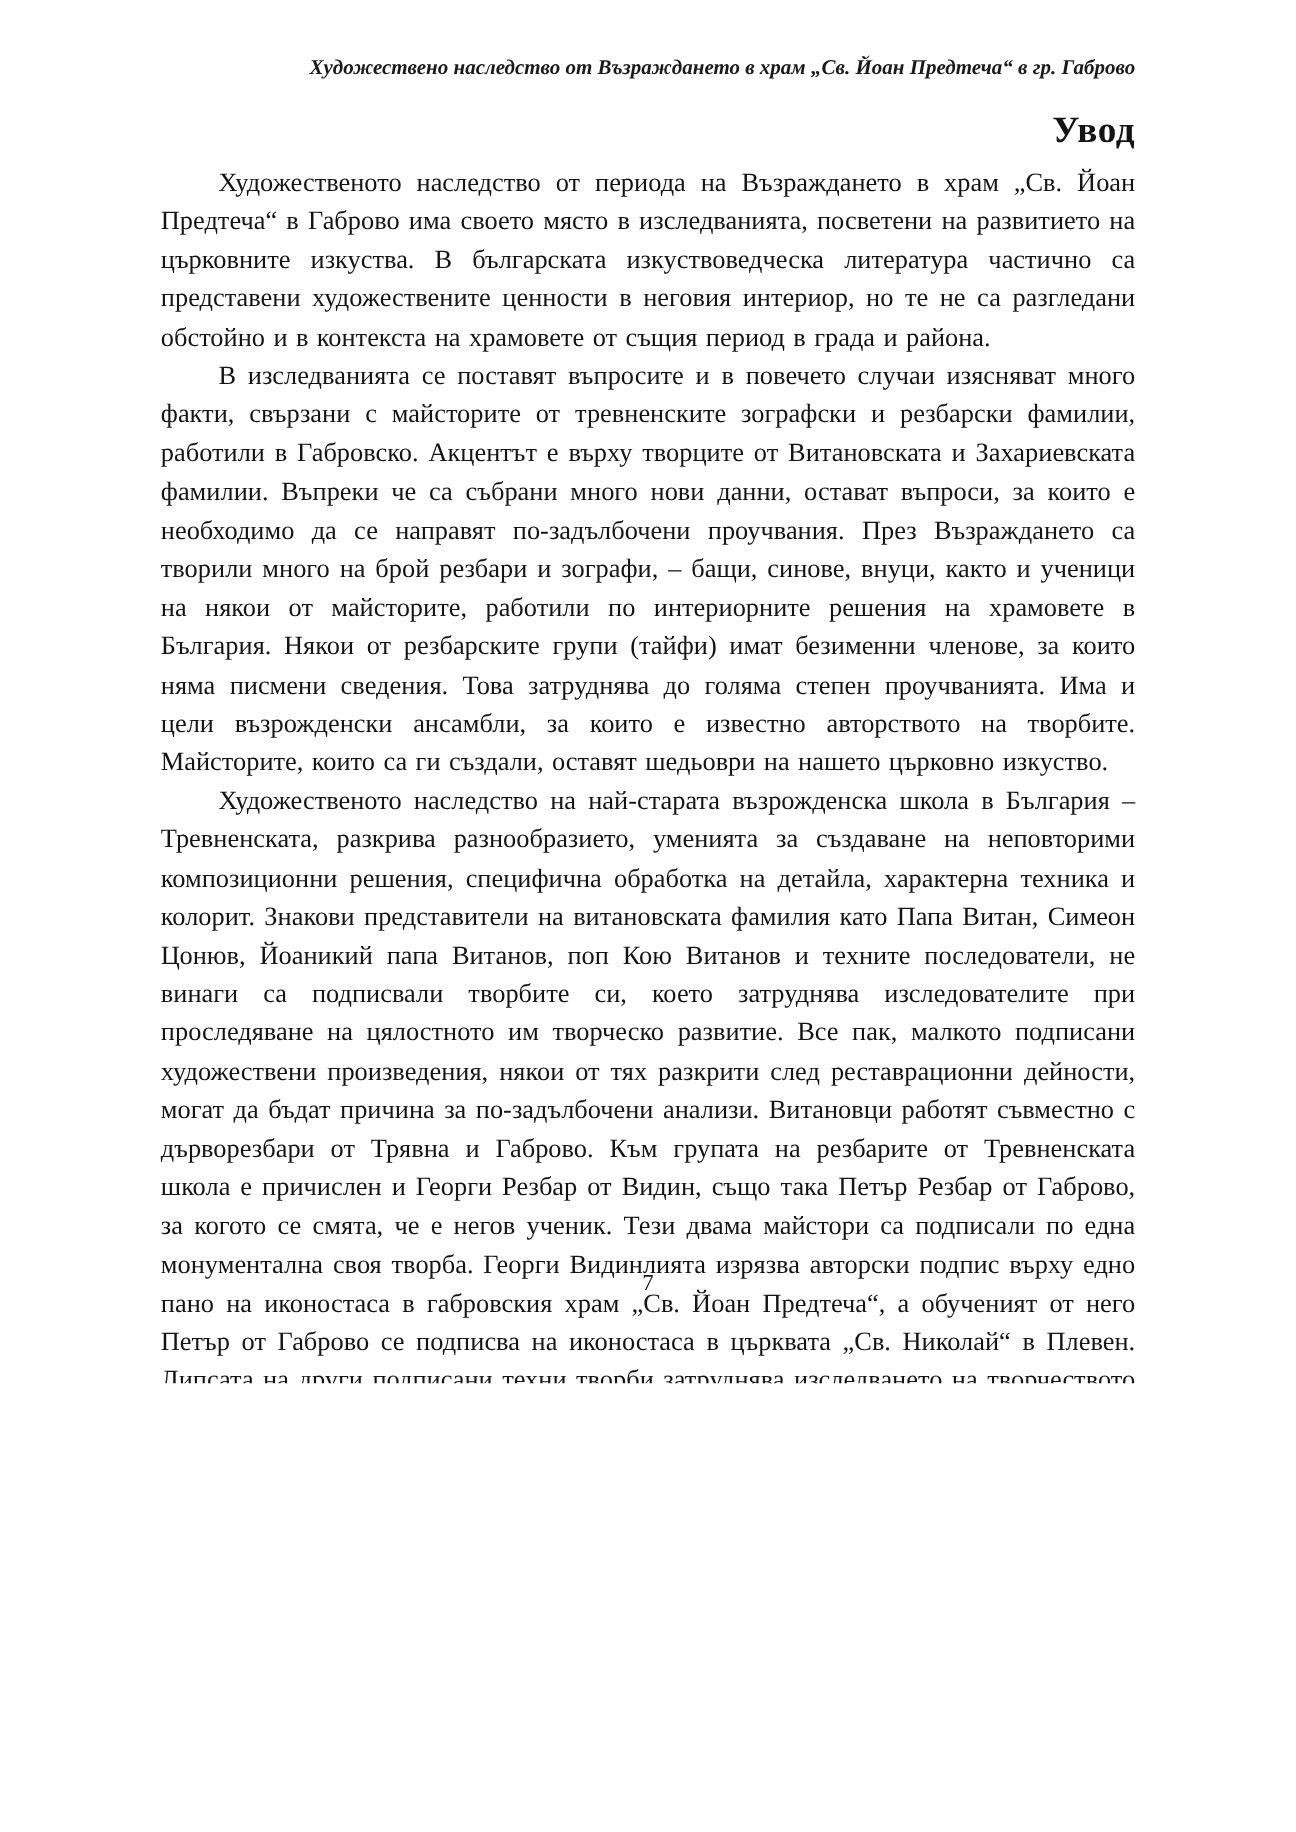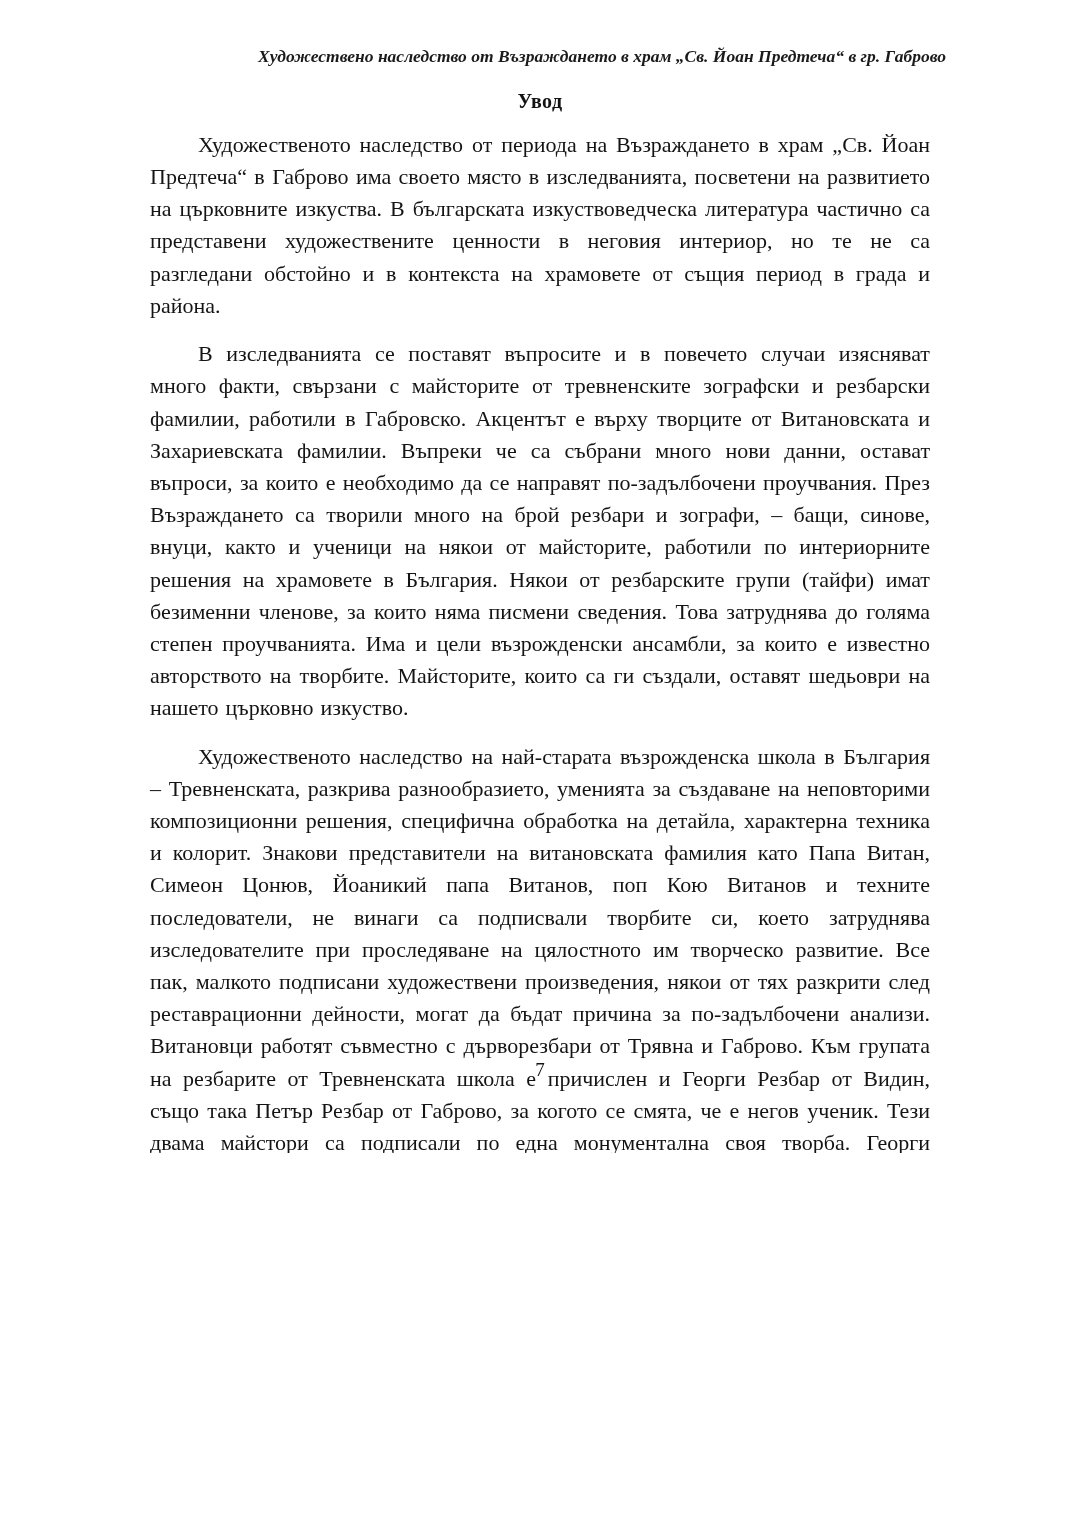--- a/index.html
+++ b/index.html
@@ -27,32 +27,32 @@
     line-height: 1.25;
     color: #1a1a1a;
   }
   .header .line1 {
     margin-bottom: 16px;
   }
   .header .line2 {
     margin-bottom: 0;
   }
   .title {
-    text-align: center;
+    text-align: right;
     font-weight: bold;
-    font-size: 20px;
+    font-size: 31px;
     margin: 22px 0 10px 0;
     letter-spacing: 0.5px;
   }
   .body-paragraph {
     font-size: 22px;
     line-height: 32.2px;
     text-align: justify;
     text-indent: 48px;
-    margin: 16px;
+    margin: 0;
     word-spacing: 1.5px;
   }
   .page-number {
     position: absolute;
     bottom: 72px;
     left: 0;
     width: 100%;
     text-align: center;
     font-size: 19px;
     color: #141414;

